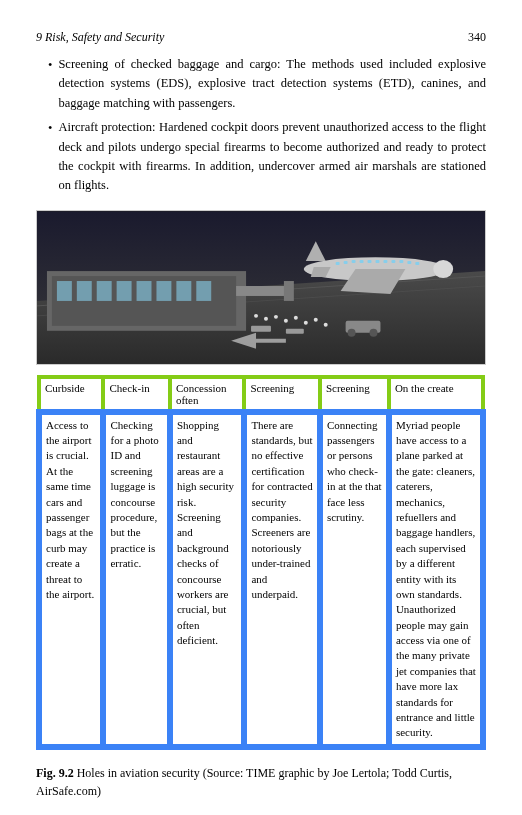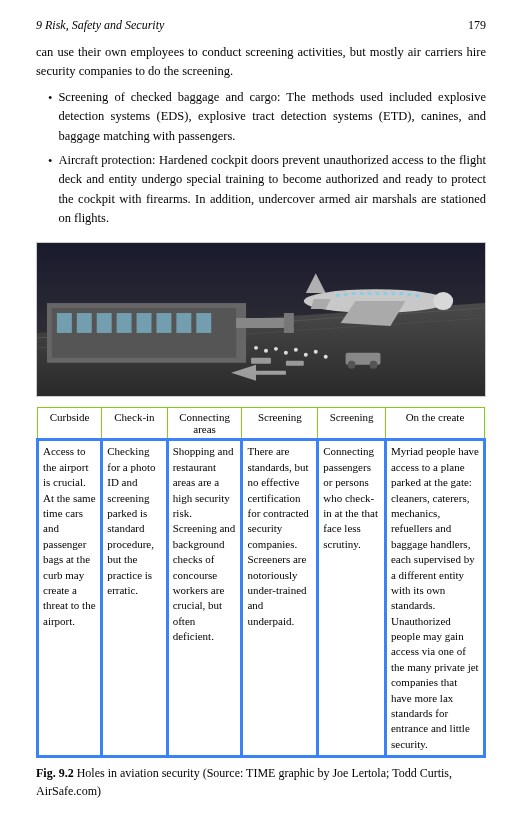--- a/index.html
+++ b/index.html
@@ -18,20 +18,21 @@
       padding: 18px 36px 18px 36px;
       position: relative;
     }
 
     .page-header {
       display: flex;
       justify-content: space-between;
       align-items: flex-start;
       margin-bottom: 10px;
       font-size: 12px;
+      margin-top: 12px;
     }
 
     .page-header-left {
       font-style: italic;
     }
 
     .page-header-right {
       font-weight: normal;
     }
 
@@ -77,68 +78,67 @@
 
     
     .security-table {
       width: 100%;
       border-collapse: collapse;
       margin-top: 6px;
       font-size: 11px;
     }
 
     .security-table th {
-      border: 1px solid #84cc16;
+      border: 4px solid #84cc16;
       padding: 3px 4px;
       font-weight: normal;
-      text-align: center;
+      text-align: left;
       background: #fff;
       font-size: 11px;
       vertical-align: top;
     }
 
     .security-table td {
-      border: 3px solid #3b82f6;
+      border: 6px solid #3b82f6;
       padding: 3px 4px;
       font-size: 11px;
       vertical-align: top;
       line-height: 1.4;
       text-align: left;
     }
 
     .fig-caption {
       font-size: 12px;
       line-height: 1.5;
-      margin-top: 6px;
+      margin-top: 14px;
     }
 
     .fig-caption-bold {
       font-weight: bold;
     }
   </style>
 </head>
 <body>
 
 <div class="page-container">
 
   <div class="page-header">
     <span class="page-header-left">9  Risk, Safety and Security</span>
-    <span class="page-header-right">179</span>
+    <span class="page-header-right">340</span>
   </div>
 
-  <p class="body-text">can use their own employees to conduct screening activities, but mostly air carriers hire security companies to do the screening.</p>
 
   <div class="bullet-list">
     <div class="bullet-item">
       <span class="bullet-dot">•</span>
       <span>Screening of checked baggage and cargo: The methods used included explosive detection systems (EDS), explosive tract detection systems (ETD), canines, and baggage matching with passengers.</span>
     </div>
     <div class="bullet-item">
       <span class="bullet-dot">•</span>
-      <span>Aircraft protection: Hardened cockpit doors prevent unauthorized access to the flight deck and entity undergo special training to become authorized and ready to protect the cockpit with firearms. In addition, undercover armed air marshals are stationed on flights.</span>
+      <span>Aircraft protection: Hardened cockpit doors prevent unauthorized access to the flight deck and pilots undergo special firearms to become authorized and ready to protect the cockpit with firearms. In addition, undercover armed air marshals are stationed on flights.</span>
     </div>
   </div>
 
   <div class="image-container">
     <svg width="450" height="153" viewBox="0 0 450 153">
 
       <defs>
         <linearGradient id="skyGrad" x1="0%" y1="0%" x2="0%" y2="100%">
           <stop offset="0%" style="stop-color:#1a1a2e;stop-opacity:1"></stop>
           <stop offset="100%" style="stop-color:#3a3a3a;stop-opacity:1"></stop>
@@ -214,30 +214,30 @@
 
       <polygon points="195,130 220,122 220,128 250,128 250,132 220,132 220,138" fill="#ccc" opacity="0.7"></polygon>
     </svg>
   </div>
 
   <table class="security-table">
     <thead>
       <tr>
         <th>Curbside</th>
         <th>Check-in</th>
-        <th>Connecting areas</th>
+        <th>Concession often</th>
         <th>Screening</th>
         <th>Screening</th>
         <th>On the create</th>
       </tr>
     </thead>
     <tbody>
       <tr>
         <td>Access to the airport is crucial. At the same time cars and passenger bags at the curb may create a threat to the airport.</td>
-        <td>Checking for a photo ID and screening parked is standard procedure, but the practice is erratic.</td>
+        <td>Checking for a photo ID and screening luggage is concourse procedure, but the practice is erratic.</td>
         <td>Shopping and restaurant areas are a high security risk. Screening and background checks of concourse workers are crucial, but often deficient.</td>
         <td>There are standards, but no effective certification for contracted security companies. Screeners are notoriously under-trained and underpaid.</td>
         <td>Connecting passengers or persons who check-in at the that face less scrutiny.</td>
         <td>Myriad people have access to a plane parked at the gate: cleaners, caterers, mechanics, refuellers and baggage handlers, each supervised by a different entity with its own standards. Unauthorized people may gain access via one of the many private jet companies that have more lax standards for entrance and little security.</td>
       </tr>
     </tbody>
   </table>
 
   <p class="fig-caption">
     <span class="fig-caption-bold">Fig. 9.2</span>

